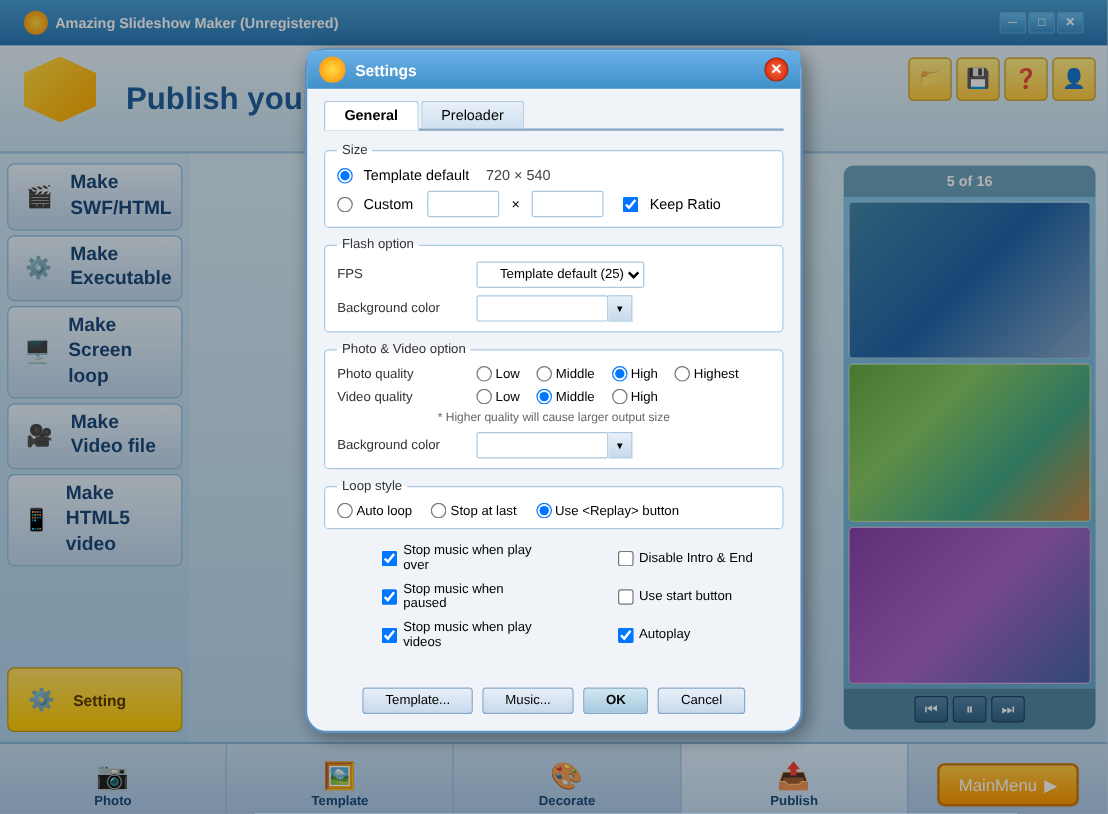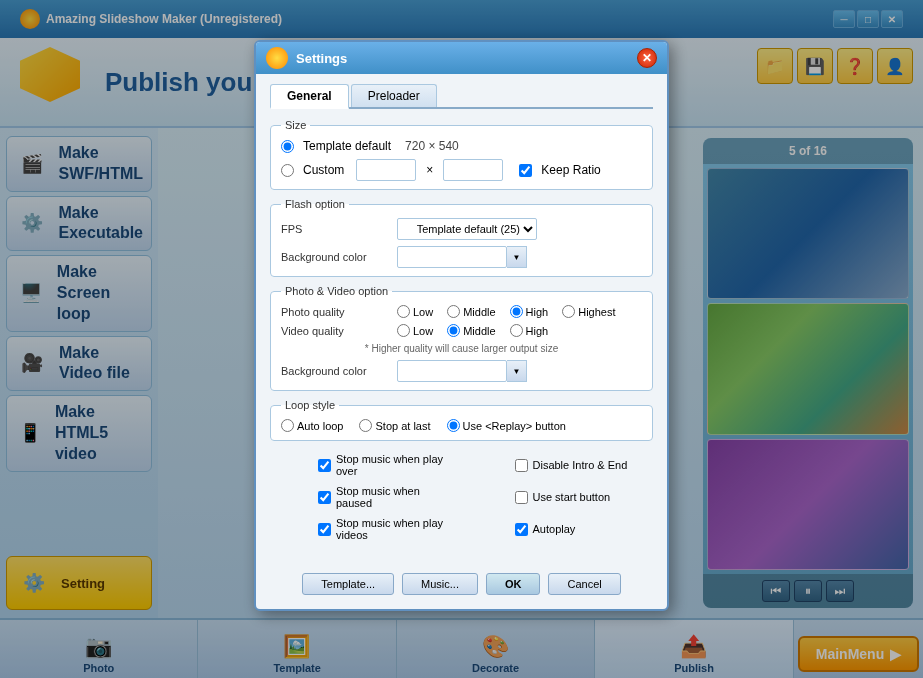--- a/index.html
+++ b/index.html
@@ -110,48 +110,48 @@
     }
     .nav-item.active { background: linear-gradient(to bottom, #e0f0ff, #c0dcf4); }
     .nav-icon { font-size: 22px; margin-bottom: 2px; }
 
     .main-menu-btn {
       background: linear-gradient(to bottom, #ffcc44, #ff9900);
       border: 2px solid #cc7700;
       border-radius: 6px;
       padding: 8px 16px;
       font-size: 14px;
-      font-weight: bold;
+      font-weight: normal;
       color: white;
       cursor: pointer;
       display: flex;
       align-items: center;
       gap: 6px;
-      margin: 0 4px;
+      margin: 0 24px;
       white-space: nowrap;
     }
 
     
     .overlay {
       position: fixed;
       top: 0; left: 0; right: 0; bottom: 0;
       background: rgba(0,0,0,0.3);
       z-index: 100;
       display: flex;
       align-items: flex-start;
       justify-content: center;
       padding-top: 40px;
     }
 
     
     .dialog {
       width: 415px;
       background: #f0f4f8;
       border: 2px solid #6090c0;
-      border-radius: 6px;
+      border-radius: 18px;
       box-shadow: 4px 4px 16px rgba(0,0,0,0.4);
     }
     .dialog-titlebar {
       background: linear-gradient(to bottom, #6ab0e8, #4090c8);
       height: 32px;
       display: flex;
       align-items: center;
       padding: 0 10px;
       border-radius: 4px 4px 0 0;
     }

